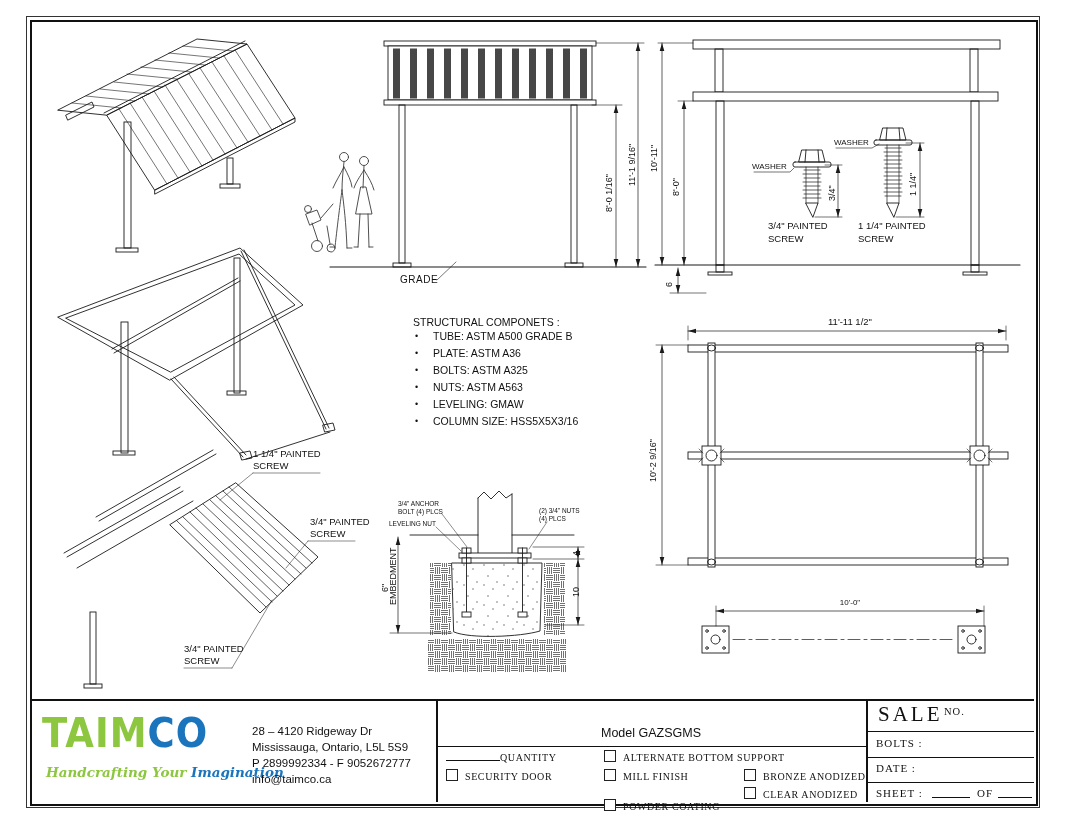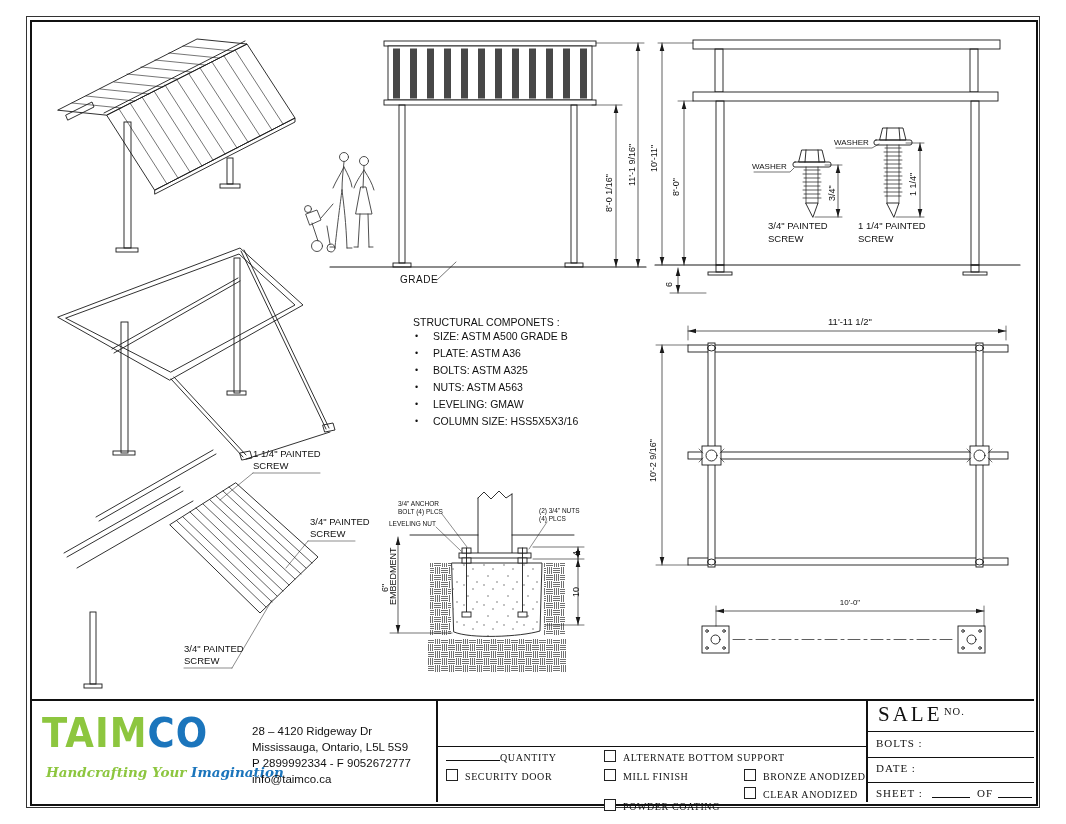--- a/index.html
+++ b/index.html
@@ -256,21 +256,21 @@
 
   <div class="lbl s95" style="left:253px;top:448px;">1 1/4" PAINTED</div>
   <div class="lbl s95" style="left:253px;top:460px;">SCREW</div>
   <div class="lbl s95" style="left:310px;top:516px;">3/4" PAINTED</div>
   <div class="lbl s95" style="left:310px;top:528px;">SCREW</div>
   <div class="lbl s95" style="left:184px;top:643px;">3/4" PAINTED</div>
   <div class="lbl s95" style="left:184px;top:655px;">SCREW</div>
 
   <div class="notes">
     <div class="notes-title">STRUCTURAL COMPONETS :</div>
-    <div class="note-item"><span class="bullet">•</span><span>SIZE: ASTM A500 GRADE B</span></div>
+    <div class="note-item"><span class="bullet">•</span><span>TUBE: ASTM A500 GRADE B</span></div>
     <div class="note-item"><span class="bullet">•</span><span>PLATE: ASTM A36</span></div>
     <div class="note-item"><span class="bullet">•</span><span>BOLTS: ASTM A325</span></div>
     <div class="note-item"><span class="bullet">•</span><span>NUTS: ASTM A563</span></div>
     <div class="note-item"><span class="bullet">•</span><span>LEVELING: GMAW</span></div>
     <div class="note-item"><span class="bullet">•</span><span>COLUMN SIZE: HSS5X5X3/16</span></div>
   </div>
 
   <div class="lbl ctr" style="left:780px;top:316px;width:140px;font-size:9.5px;">11'-11 1/2"</div>
   <div class="vlbl" style="left:648px;top:482px;">10'-2 9/16"</div>
   <div class="lbl ctr" style="left:800px;top:598px;width:100px;font-size:8px;">10'-0"</div>
@@ -298,20 +298,21 @@
   <div class="brand"><span class="bg">TAIM</span><span class="bb">CO</span></div>
   <div class="tagline"><span class="bg">Handcrafting Your </span><span class="bb">Imagination</span></div>
 
   <div class="addr">
     <div>28 – 4120 Ridgeway Dr</div>
     <div>Mississauga, Ontario, L5L 5S9</div>
     <div>P 2899992334 - F 9052672777</div>
     <div>info@taimco.ca</div>
   </div>
 
+  <div class="ptitle" style="top:726px;">Model GAZSGMS</div>
 
   <div class="opt" style="left:446px;top:751px;"><span class="blank"></span><span>QUANTITY</span></div>
   <div class="opt" style="left:604px;top:750px;"><span class="cb"></span><span>ALTERNATE BOTTOM SUPPORT</span></div>
   <div class="opt" style="left:446px;top:769px;"><span class="cb"></span><span>SECURITY DOOR</span></div>
   <div class="opt" style="left:604px;top:769px;"><span class="cb"></span><span>MILL FINISH</span></div>
   <div class="opt" style="left:744px;top:769px;"><span class="cb"></span><span>BRONZE ANODIZED</span></div>
   <div class="opt" style="left:446px;top:787px;margin-top:40px;"><span class="cb"></span><span>INTERMEDIATE BRACKET</span></div>
   <div class="opt" style="left:604px;top:787px;margin-top:12px;"><span class="cb"></span><span>POWDER COATING</span></div>
   <div class="opt" style="left:744px;top:787px;"><span class="cb"></span><span>CLEAR ANODIZED</span></div>
 

